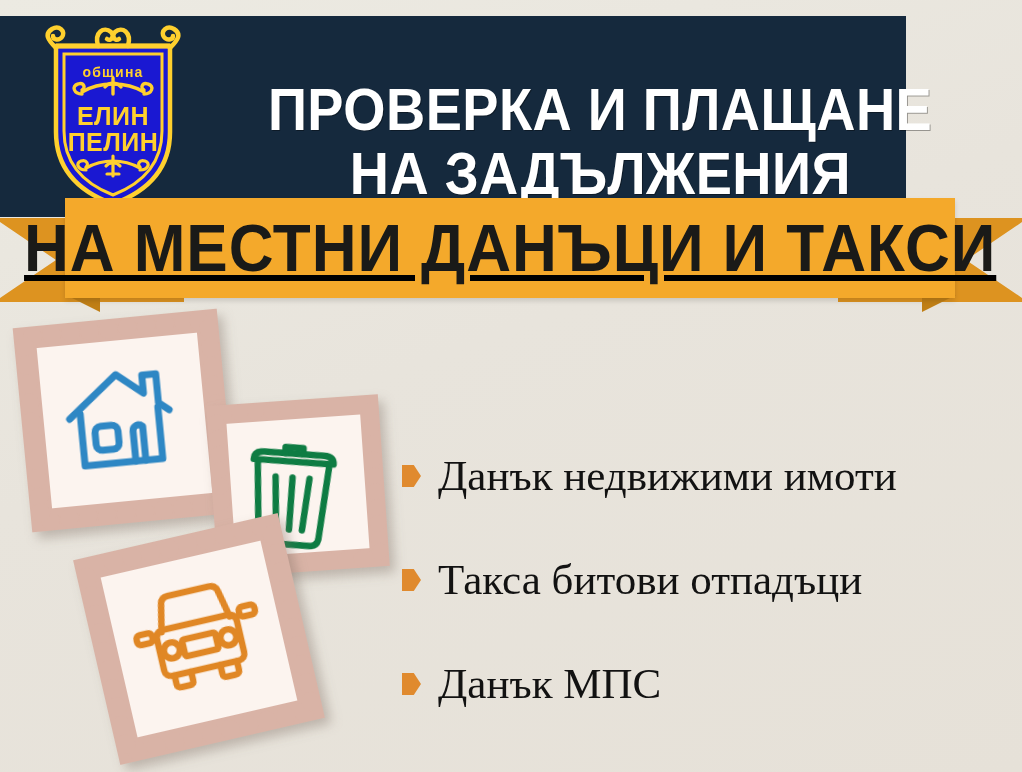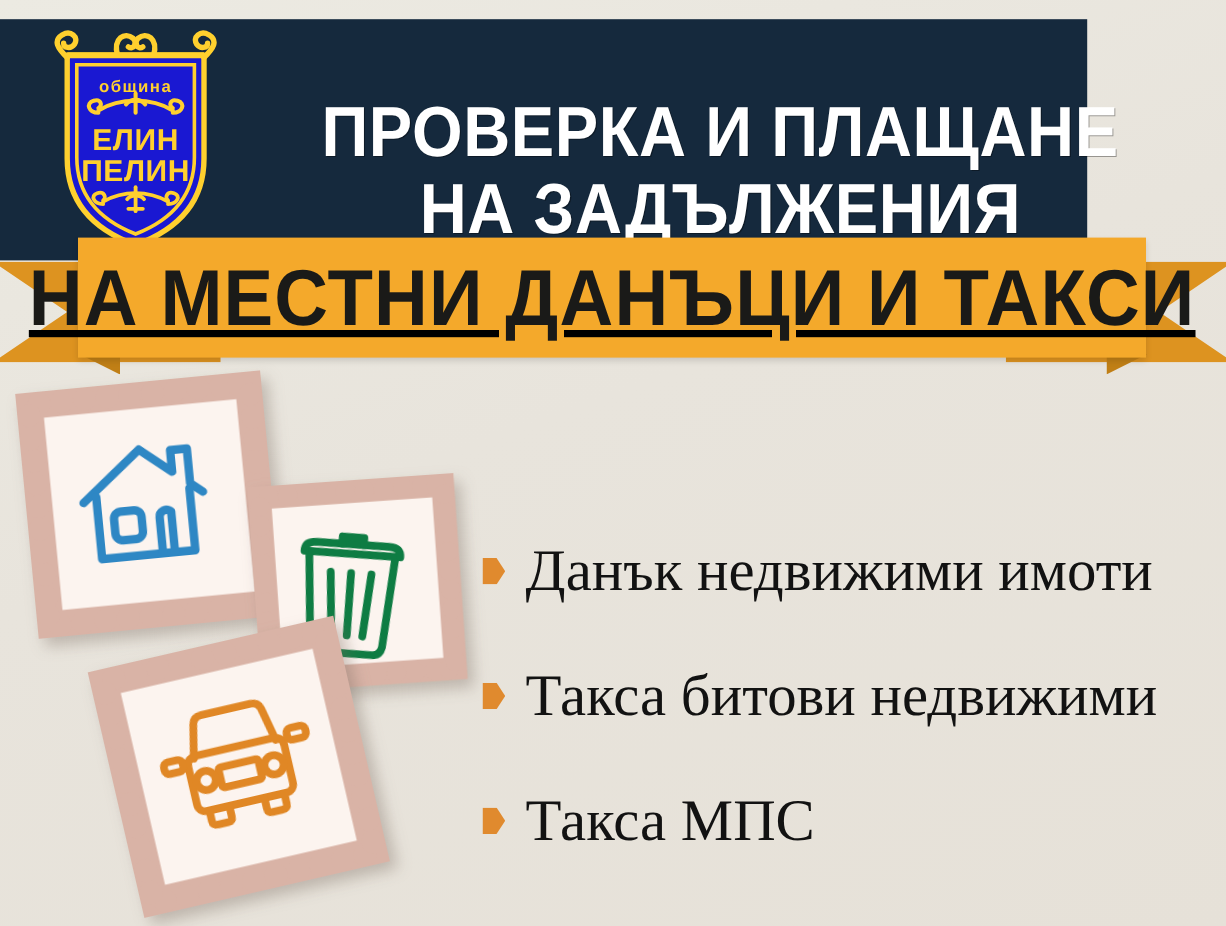--- a/index.html
+++ b/index.html
@@ -161,21 +161,21 @@
     flex: 0 0 auto;
     width: 19px;
     height: 22px;
     margin-right: 17px;
     background: #e08a2e;
     clip-path: polygon(0 0, 62% 0, 100% 50%, 62% 100%, 0 100%);
   }
   .bullet-label {
     color: #121212;
     font-family: "Liberation Serif", serif;
-    font-size: 49px;
+    font-size: 43px;
     line-height: 1.05;
     white-space: nowrap;
   }
 </style>
 </head>
 <body>
 
 <div id="poster">
 
   <div class="header-bar">
@@ -419,23 +419,23 @@
 
   <div class="bullets">
 
     <div class="bullet-row">
       <span class="bullet-marker"></span>
       <span class="bullet-label">Данък недвижими имоти</span>
     </div>
 
     <div class="bullet-row">
       <span class="bullet-marker"></span>
-      <span class="bullet-label">Такса битови недвижими</span>
+      <span class="bullet-label">Такса битови отпадъци</span>
     </div>
 
     <div class="bullet-row">
       <span class="bullet-marker"></span>
-      <span class="bullet-label">Такса МПС</span>
+      <span class="bullet-label">Данък МПС</span>
     </div>
 
   </div>
 
 </div>
 
 </body></html>

